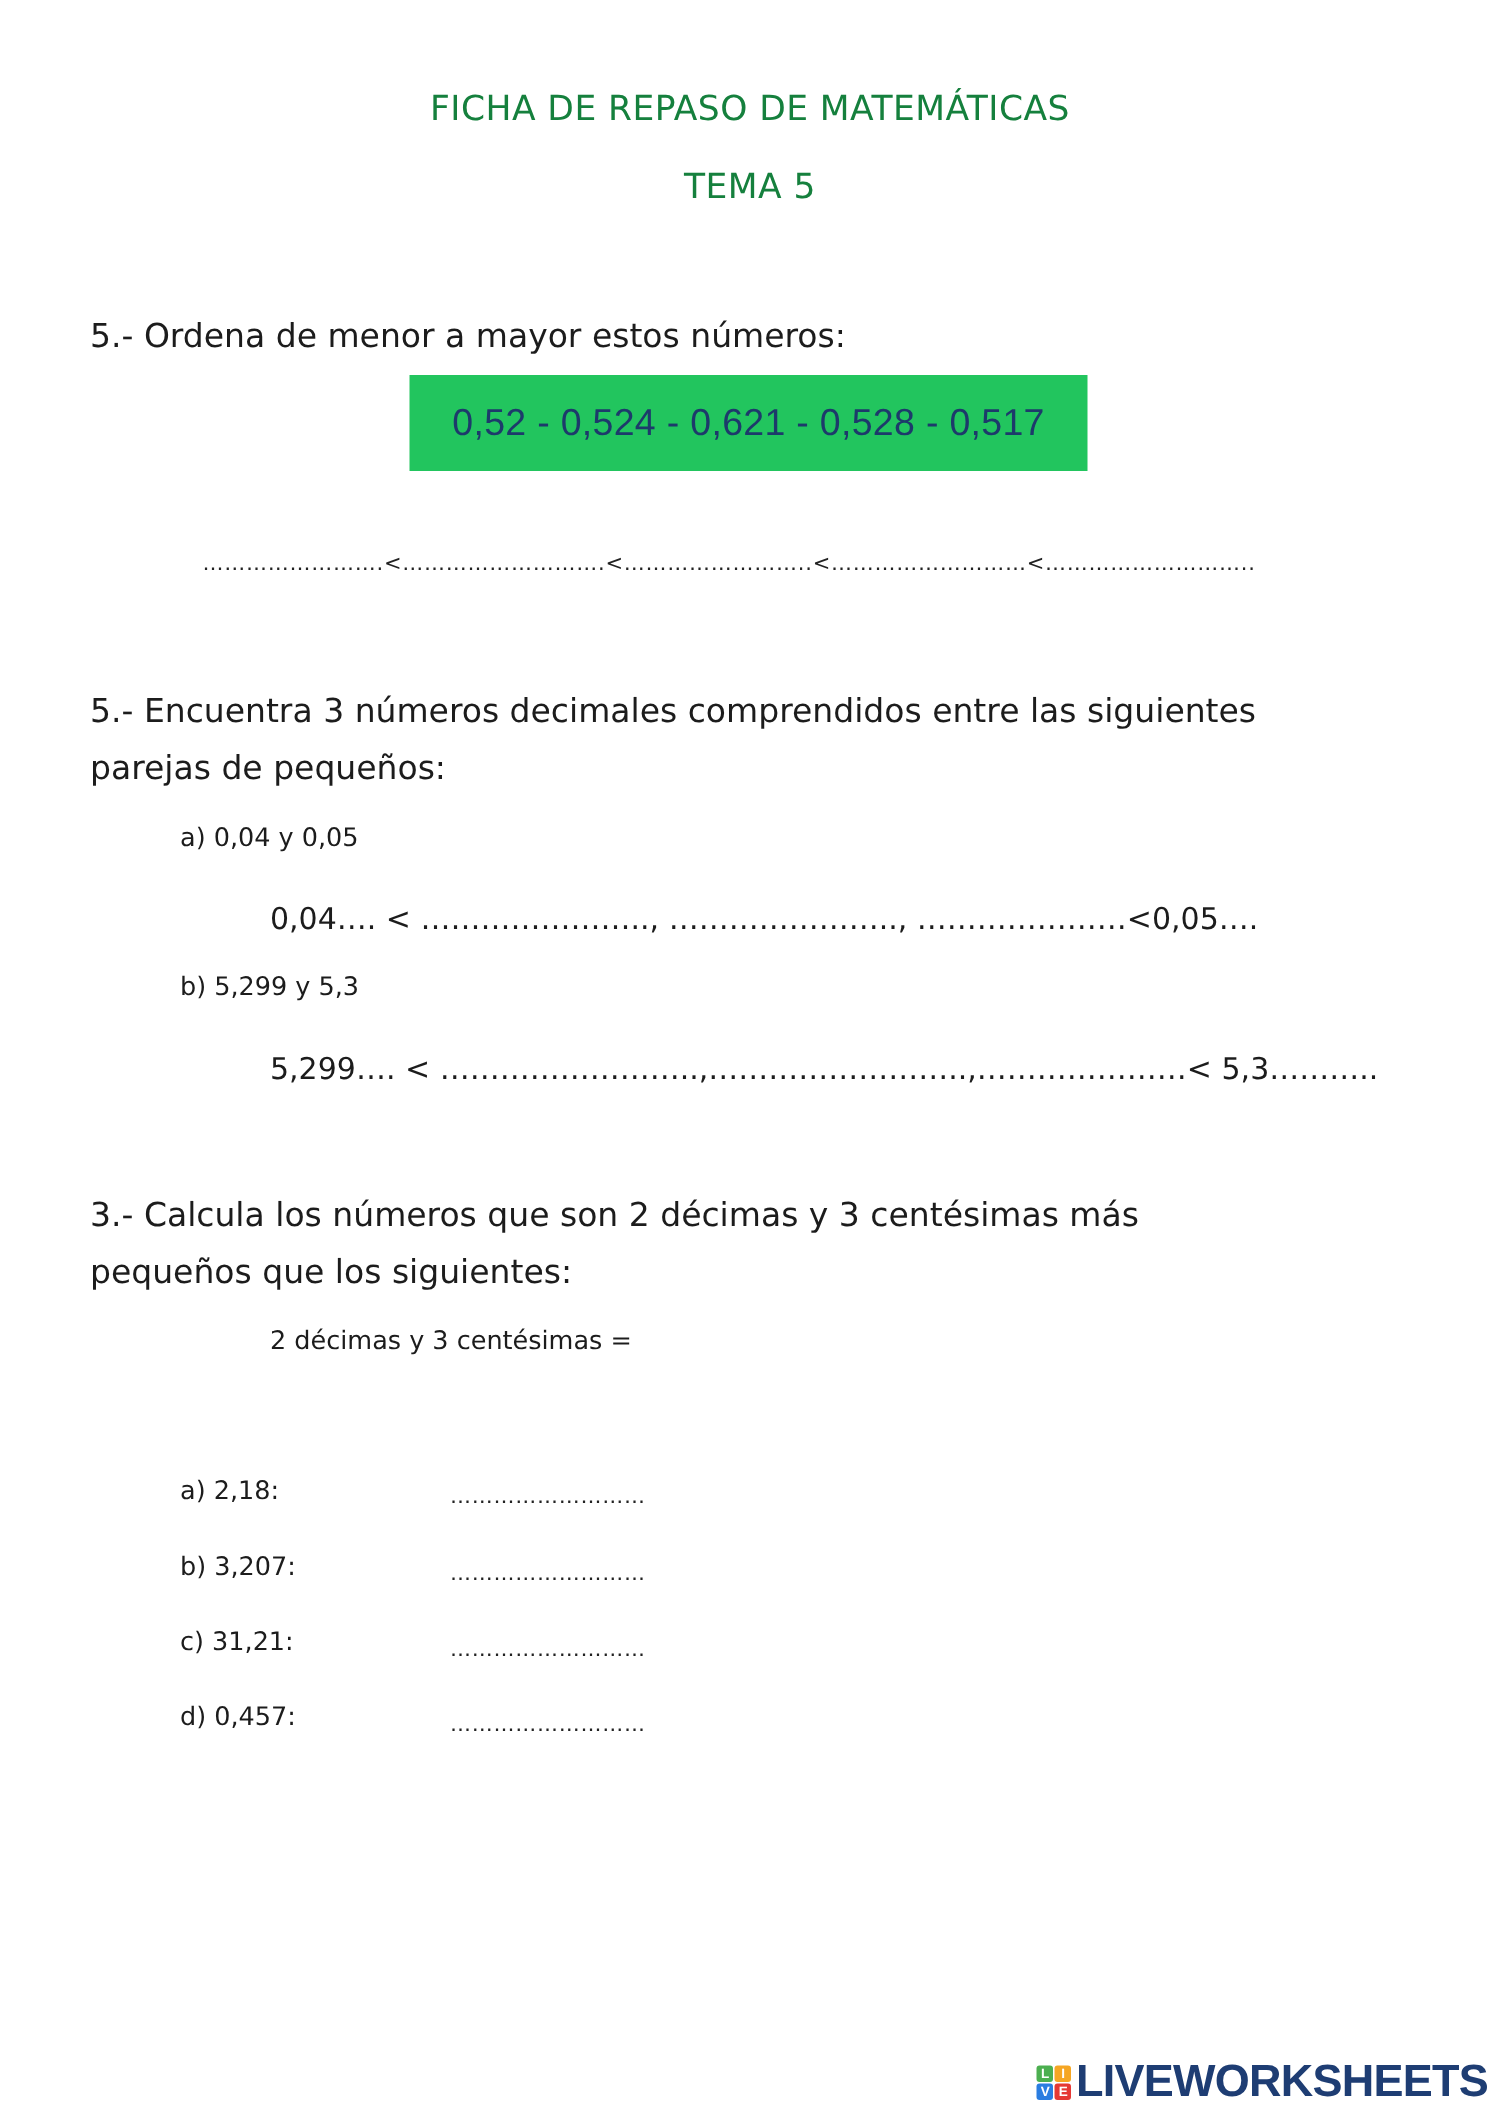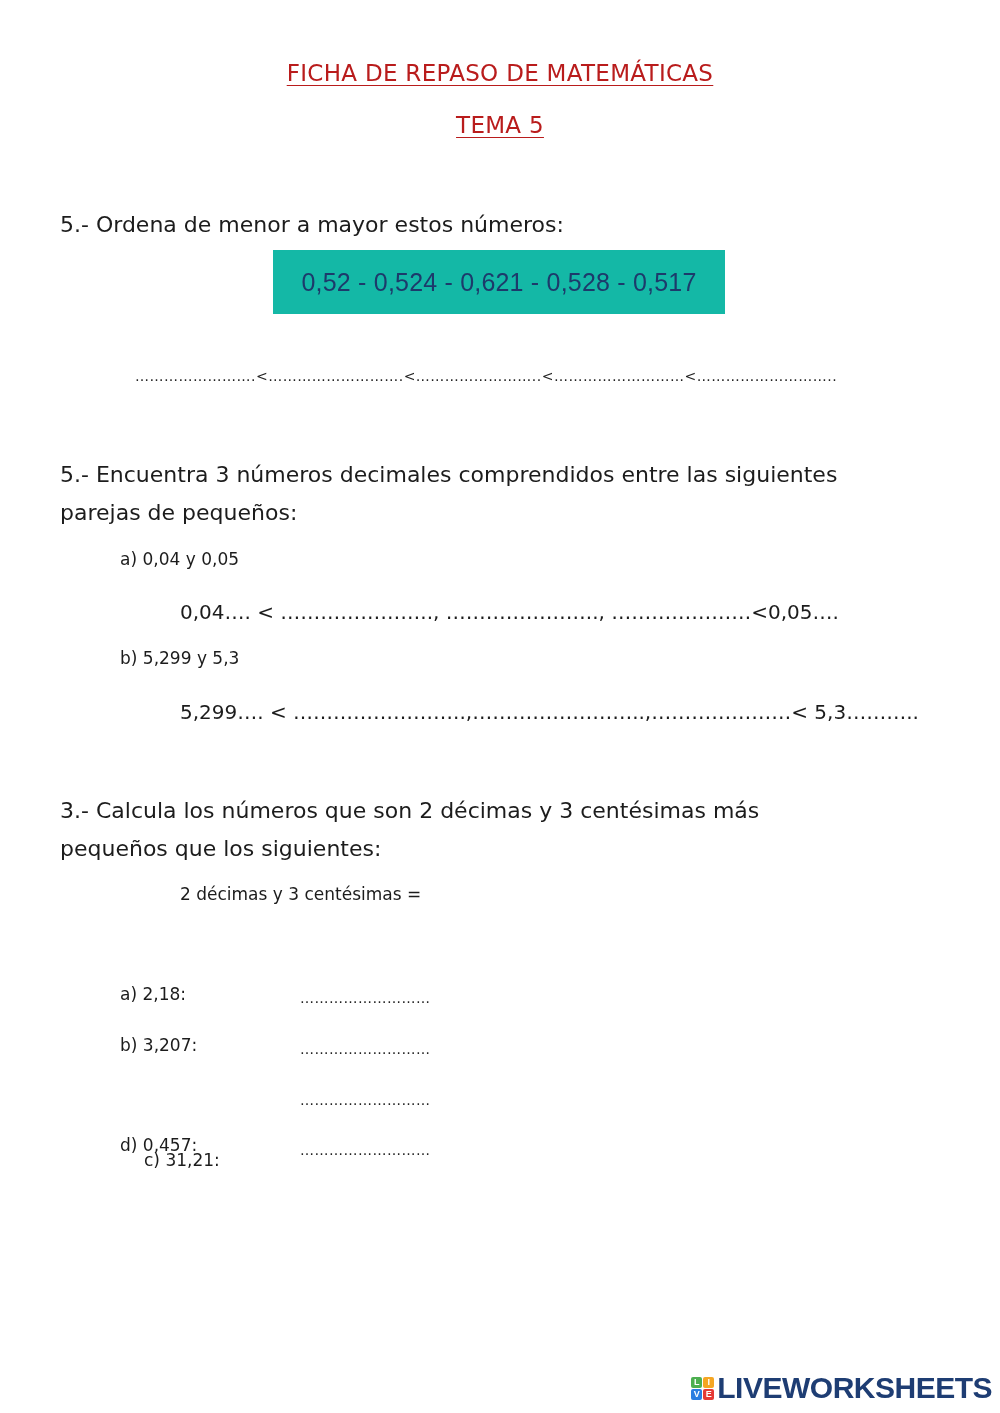--- a/index.html
+++ b/index.html
@@ -2,28 +2,28 @@
 <html><head>
 <meta charset="utf-8">
 <style>
   html, body { margin: 0; padding: 0; }
   body {
     width: 1000px; height: 1413px; background: #ffffff; position: relative; overflow: hidden;
     font-family: "DejaVu Sans", sans-serif; color: #1a1a1a;
   }
   .abs { position: absolute; white-space: nowrap; }
   .title {
-    left: 0; width: 1000px; text-align: center; color: #b91c1c;
-    text-decoration: underline; text-underline-offset: 4px; text-decoration-thickness: 1px;
+    left: 0; width: 1000px; text-align: center; color: #15803d;
+    text-underline-offset: 4px; text-decoration-thickness: 1px;
     font-size: 23px; letter-spacing: 0.3px;
   }
   .q { font-size: 22px; color: #1c1c1c; }
   .t { font-size: 17px; color: #1c1c1c; }
   .numbox {
-    left: 273px; top: 250px; width: 452px; height: 64px; background: #14b8a6;
+    left: 273px; top: 250px; width: 452px; height: 64px; background: #22c55e;
     display: flex; align-items: center; justify-content: center;
   }
   .numbox span {
     font-family: "Liberation Sans", sans-serif; font-size: 25px; color: #1d3a6b; letter-spacing: 0.2px;
   }
   .dots { font-size: 14px; color: #222; letter-spacing: 0.5px; }
   .logo { right: 8px; bottom: 8px; display: flex; align-items: center; }
   .logo-grid { display: grid; grid-template-columns: 11px 11px; grid-template-rows: 11px 11px; gap: 1px; margin-right: 3px; }
   .logo-grid div { font-family: "Liberation Sans", sans-serif; font-size: 9px; font-weight: bold; color: #fff; display:flex; align-items:center; justify-content:center; border-radius: 2px; }
   .logo-text { font-family: "Liberation Sans", sans-serif; font-weight: bold; font-size: 30px; color: #1e3d73; letter-spacing: -0.5px; }
@@ -48,21 +48,21 @@
 <div class="abs t" style="left:180px; top:700px; font-size:20px;">5,299…. &lt; ……………………..,……………………..,…………………&lt; 5,3………..</div>
 
 <div class="abs q" style="left:60px; top:798px;">3.- Calcula los números que son 2 décimas y 3 centésimas más</div>
 <div class="abs q" style="left:60px; top:836px;">pequeños que los siguientes:</div>
 <div class="abs t" style="left:180px; top:884px;">2 décimas y 3 centésimas =</div>
 
 <div class="abs t" style="left:120px; top:984px;">a) 2,18:</div>
 <div class="abs dots" style="left:300px; top:990px;">………………………</div>
 <div class="abs t" style="left:120px; top:1035px;">b) 3,207:</div>
 <div class="abs dots" style="left:300px; top:1041px;">………………………</div>
-<div class="abs t" style="left:120px; top:1150px;margin-left:24px;">c) 31,21:</div>
+<div class="abs t" style="left:120px; top:1085px;">c) 31,21:</div>
 <div class="abs dots" style="left:300px; top:1092px;">………………………</div>
 <div class="abs t" style="left:120px; top:1135px;">d)  0,457:</div>
 <div class="abs dots" style="left:300px; top:1142px;">………………………</div>
 
 <div class="abs logo">
   <div class="logo-grid">
     <div style="background:#4caf50;">L</div>
     <div style="background:#f5a623;">I</div>
     <div style="background:#2a7de1;">V</div>
     <div style="background:#e53935;">E</div>

